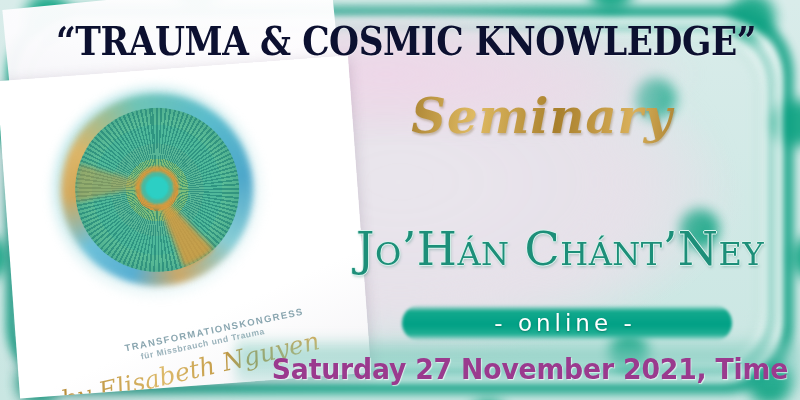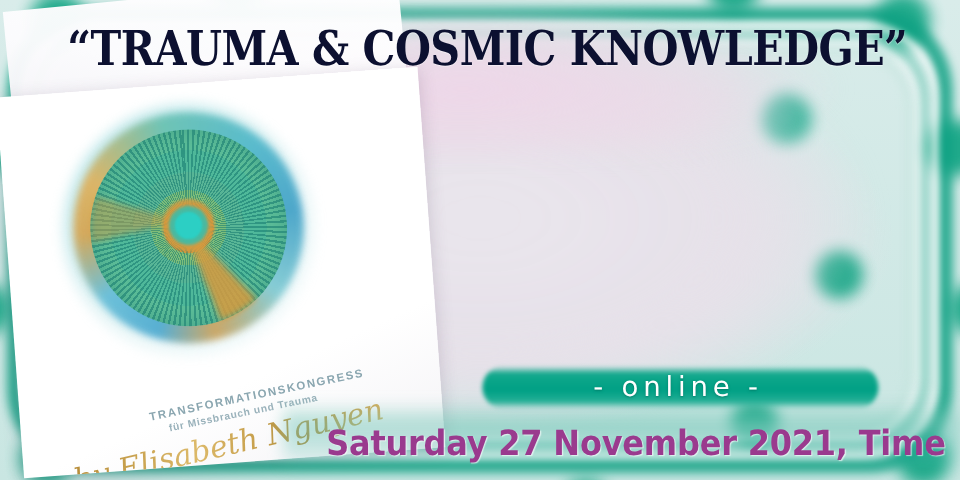--- a/index.html
+++ b/index.html
@@ -357,21 +357,23 @@
       <div class="l1">TRANSFORMATIONSKONGRESS</div>
       <div class="l2">für Missbrauch und Trauma</div>
     </div>
 
     <div class="cd-by">by Elisabeth Nguyen</div>
   </div>
 
 
   <div class="headline">“TRAUMA &amp; COSMIC KNOWLEDGE”</div>
 
-
+  <div class="seminary">Seminary</div>
+
+  <div class="presenter">Jo’Hán Chánt’Ney</div>
 
   <div class="online-band"></div>
   <div class="online-text">- online -</div>
 
   <div class="date-band"></div>
   <div class="date-line">Saturday 27 November 2021, Time 10 AM</div>
 
 </div>
 
 </body></html>

